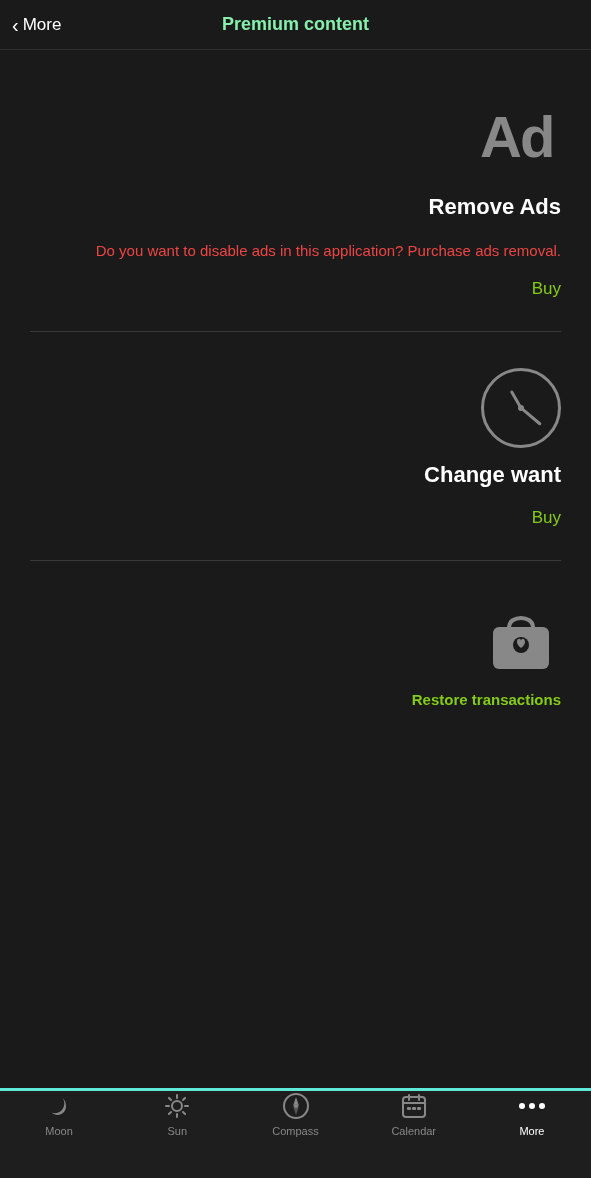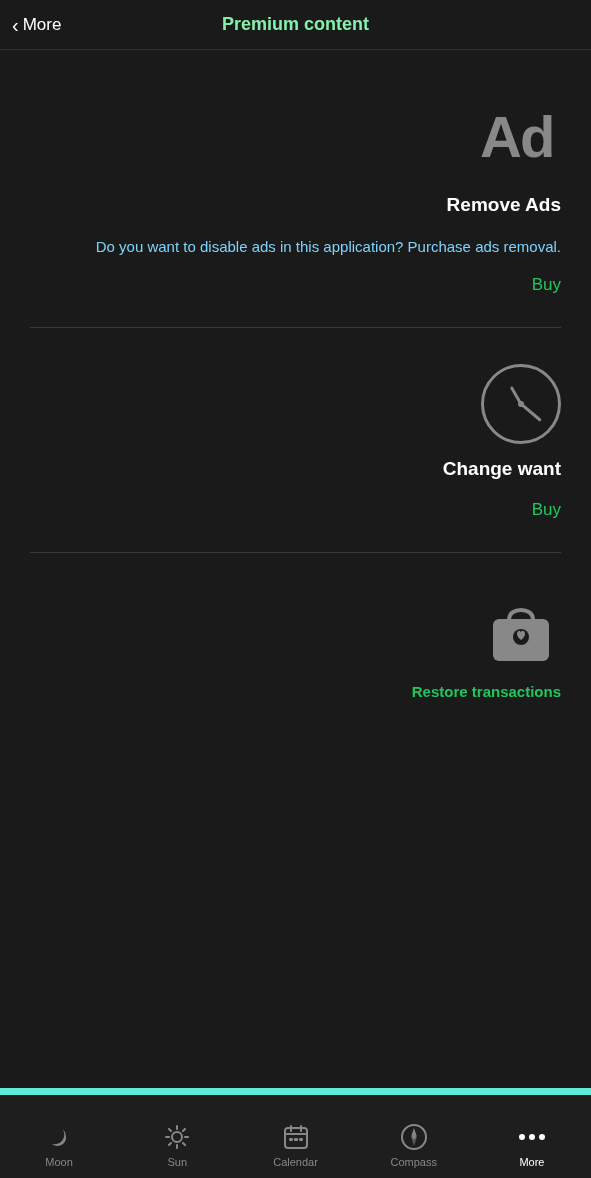--- a/index.html
+++ b/index.html
@@ -137,55 +137,55 @@
     .bag-icon {
       width: 80px;
       height: 80px;
       display: flex;
       align-items: center;
       justify-content: center;
     }
 
     
     .section-title {
-      font-size: 19px;
+      font-size: 22px;
       font-weight: 700;
       color: #ffffff;
       text-align: center;
       margin-bottom: 20px;
     }
 
     .section-desc {
       font-size: 15px;
-      color: #7dd3fc;
+      color: #ef4444;
       text-align: center;
       line-height: 1.5;
       margin-bottom: 16px;
     }
 
     .buy-btn {
       font-size: 17px;
-      color: #22c55e;
+      color: #84cc16;
       background: none;
       border: none;
       cursor: pointer;
       font-weight: 500;
     }
 
     
     .tab-bar {
       position: absolute;
       bottom: 0;
       left: 0;
       width: 591px;
       height: 90px;
       background-color: #1e1e1e;
-      border-top: 7px solid #5eead4;
-      display: flex;
-      align-items: flex-end;
+      border-top: 3px solid #5eead4;
+      display: flex;
+      align-items: flex-start;
       justify-content: space-around;
       padding-bottom: 10px;
     }
 
     .tab-item {
       display: flex;
       flex-direction: column;
       align-items: center;
       gap: 4px;
       cursor: pointer;
@@ -305,47 +305,47 @@
         <line x1="18.95" y1="18.95" x2="21.07" y2="21.07" stroke="#888888" stroke-width="2" stroke-linecap="round"></line>
         <line x1="21.07" y1="4.93" x2="18.95" y2="7.05" stroke="#888888" stroke-width="2" stroke-linecap="round"></line>
         <line x1="7.05" y1="18.95" x2="4.93" y2="21.07" stroke="#888888" stroke-width="2" stroke-linecap="round"></line>
       </svg>
     </div>
     <span class="tab-label">Sun</span>
   </div>
 
   <div class="tab-item">
     <div class="tab-icon">
+      <svg width="28" height="28" viewBox="0 0 28 28" fill="none">
+        <circle cx="14" cy="14" r="12" stroke="#888888" stroke-width="2"></circle>
+        <polygon points="14,5 17,14 14,12 11,14" fill="#888888"></polygon>
+        <polygon points="14,23 11,14 14,16 17,14" fill="#555555"></polygon>
+        <circle cx="14" cy="14" r="2" fill="#888888"></circle>
+      </svg>
+    </div>
+    <span class="tab-label">Compass</span>
+  </div>
+
+  <div class="tab-item">
+    <div class="tab-icon">
       <svg width="26" height="26" viewBox="0 0 26 26" fill="none">
         <rect x="2" y="4" width="22" height="20" rx="3" stroke="#888888" stroke-width="2"></rect>
         <line x1="2" y1="10" x2="24" y2="10" stroke="#888888" stroke-width="2"></line>
         <line x1="8" y1="2" x2="8" y2="7" stroke="#888888" stroke-width="2" stroke-linecap="round"></line>
         <line x1="18" y1="2" x2="18" y2="7" stroke="#888888" stroke-width="2" stroke-linecap="round"></line>
         <rect x="6" y="14" width="4" height="3" rx="1" fill="#888888"></rect>
         <rect x="11" y="14" width="4" height="3" rx="1" fill="#888888"></rect>
         <rect x="16" y="14" width="4" height="3" rx="1" fill="#888888"></rect>
       </svg>
     </div>
     <span class="tab-label">Calendar</span>
   </div>
 
   <div class="tab-item">
     <div class="tab-icon">
-      <svg width="28" height="28" viewBox="0 0 28 28" fill="none">
-        <circle cx="14" cy="14" r="12" stroke="#888888" stroke-width="2"></circle>
-        <polygon points="14,5 17,14 14,12 11,14" fill="#888888"></polygon>
-        <polygon points="14,23 11,14 14,16 17,14" fill="#555555"></polygon>
-        <circle cx="14" cy="14" r="2" fill="#888888"></circle>
-      </svg>
-    </div>
-    <span class="tab-label">Compass</span>
-  </div>
-
-  <div class="tab-item">
-    <div class="tab-icon">
       <div class="three-dots">
         <div class="dot"></div>
         <div class="dot"></div>
         <div class="dot"></div>
       </div>
     </div>
     <span class="tab-label active">More</span>
   </div>
 
 </div>

